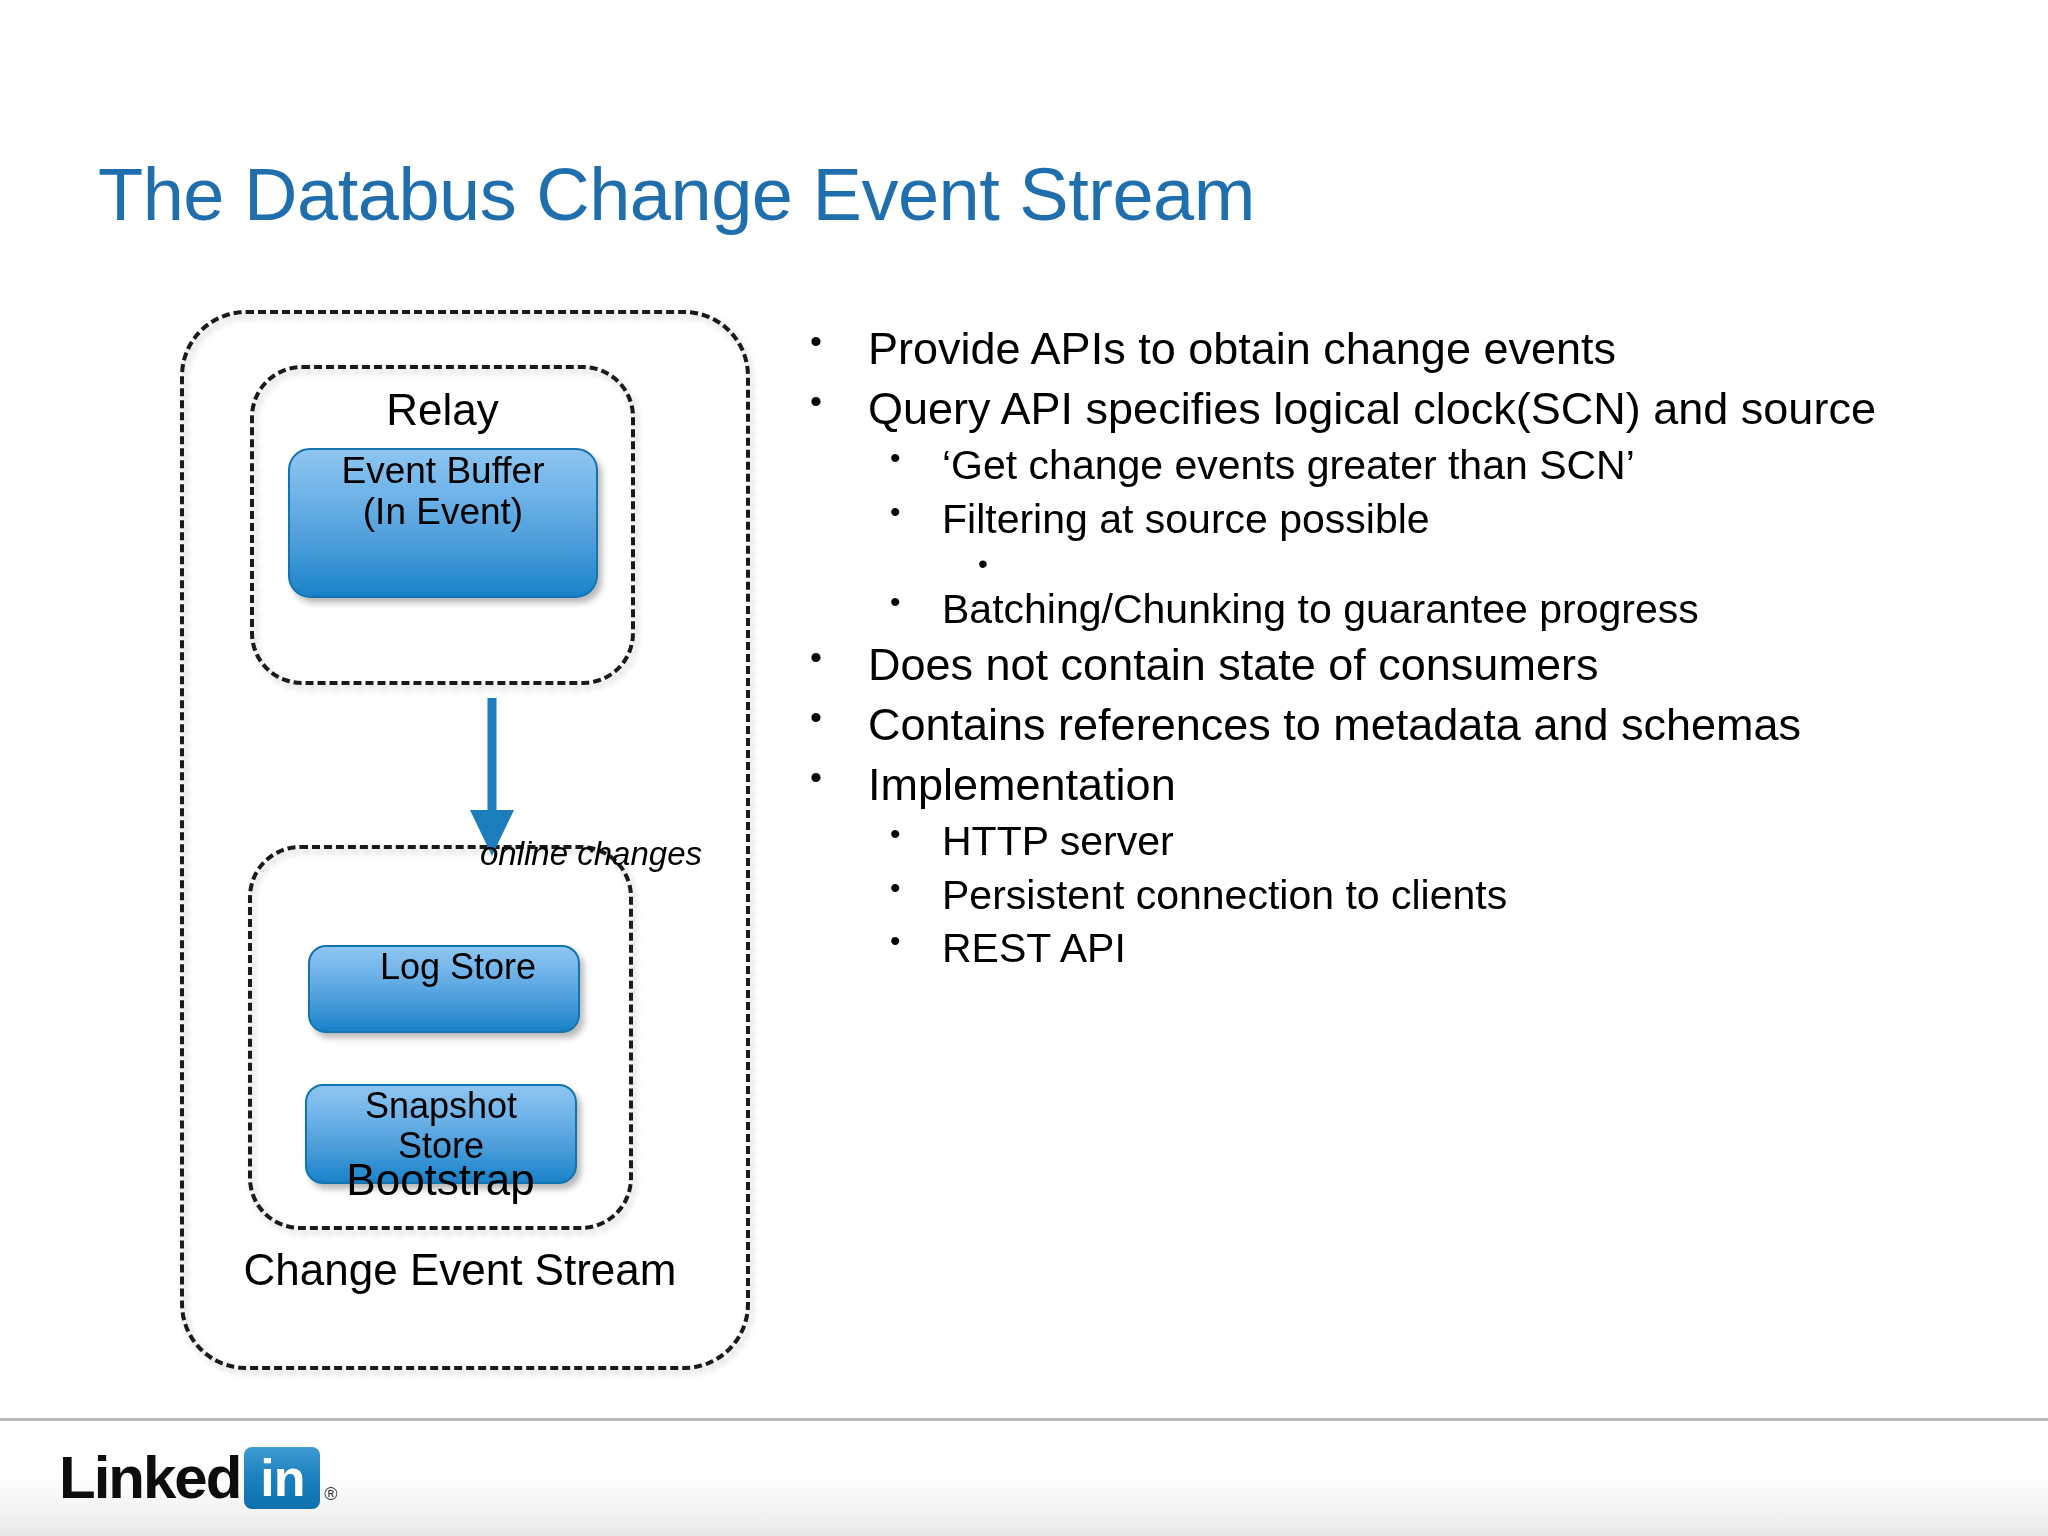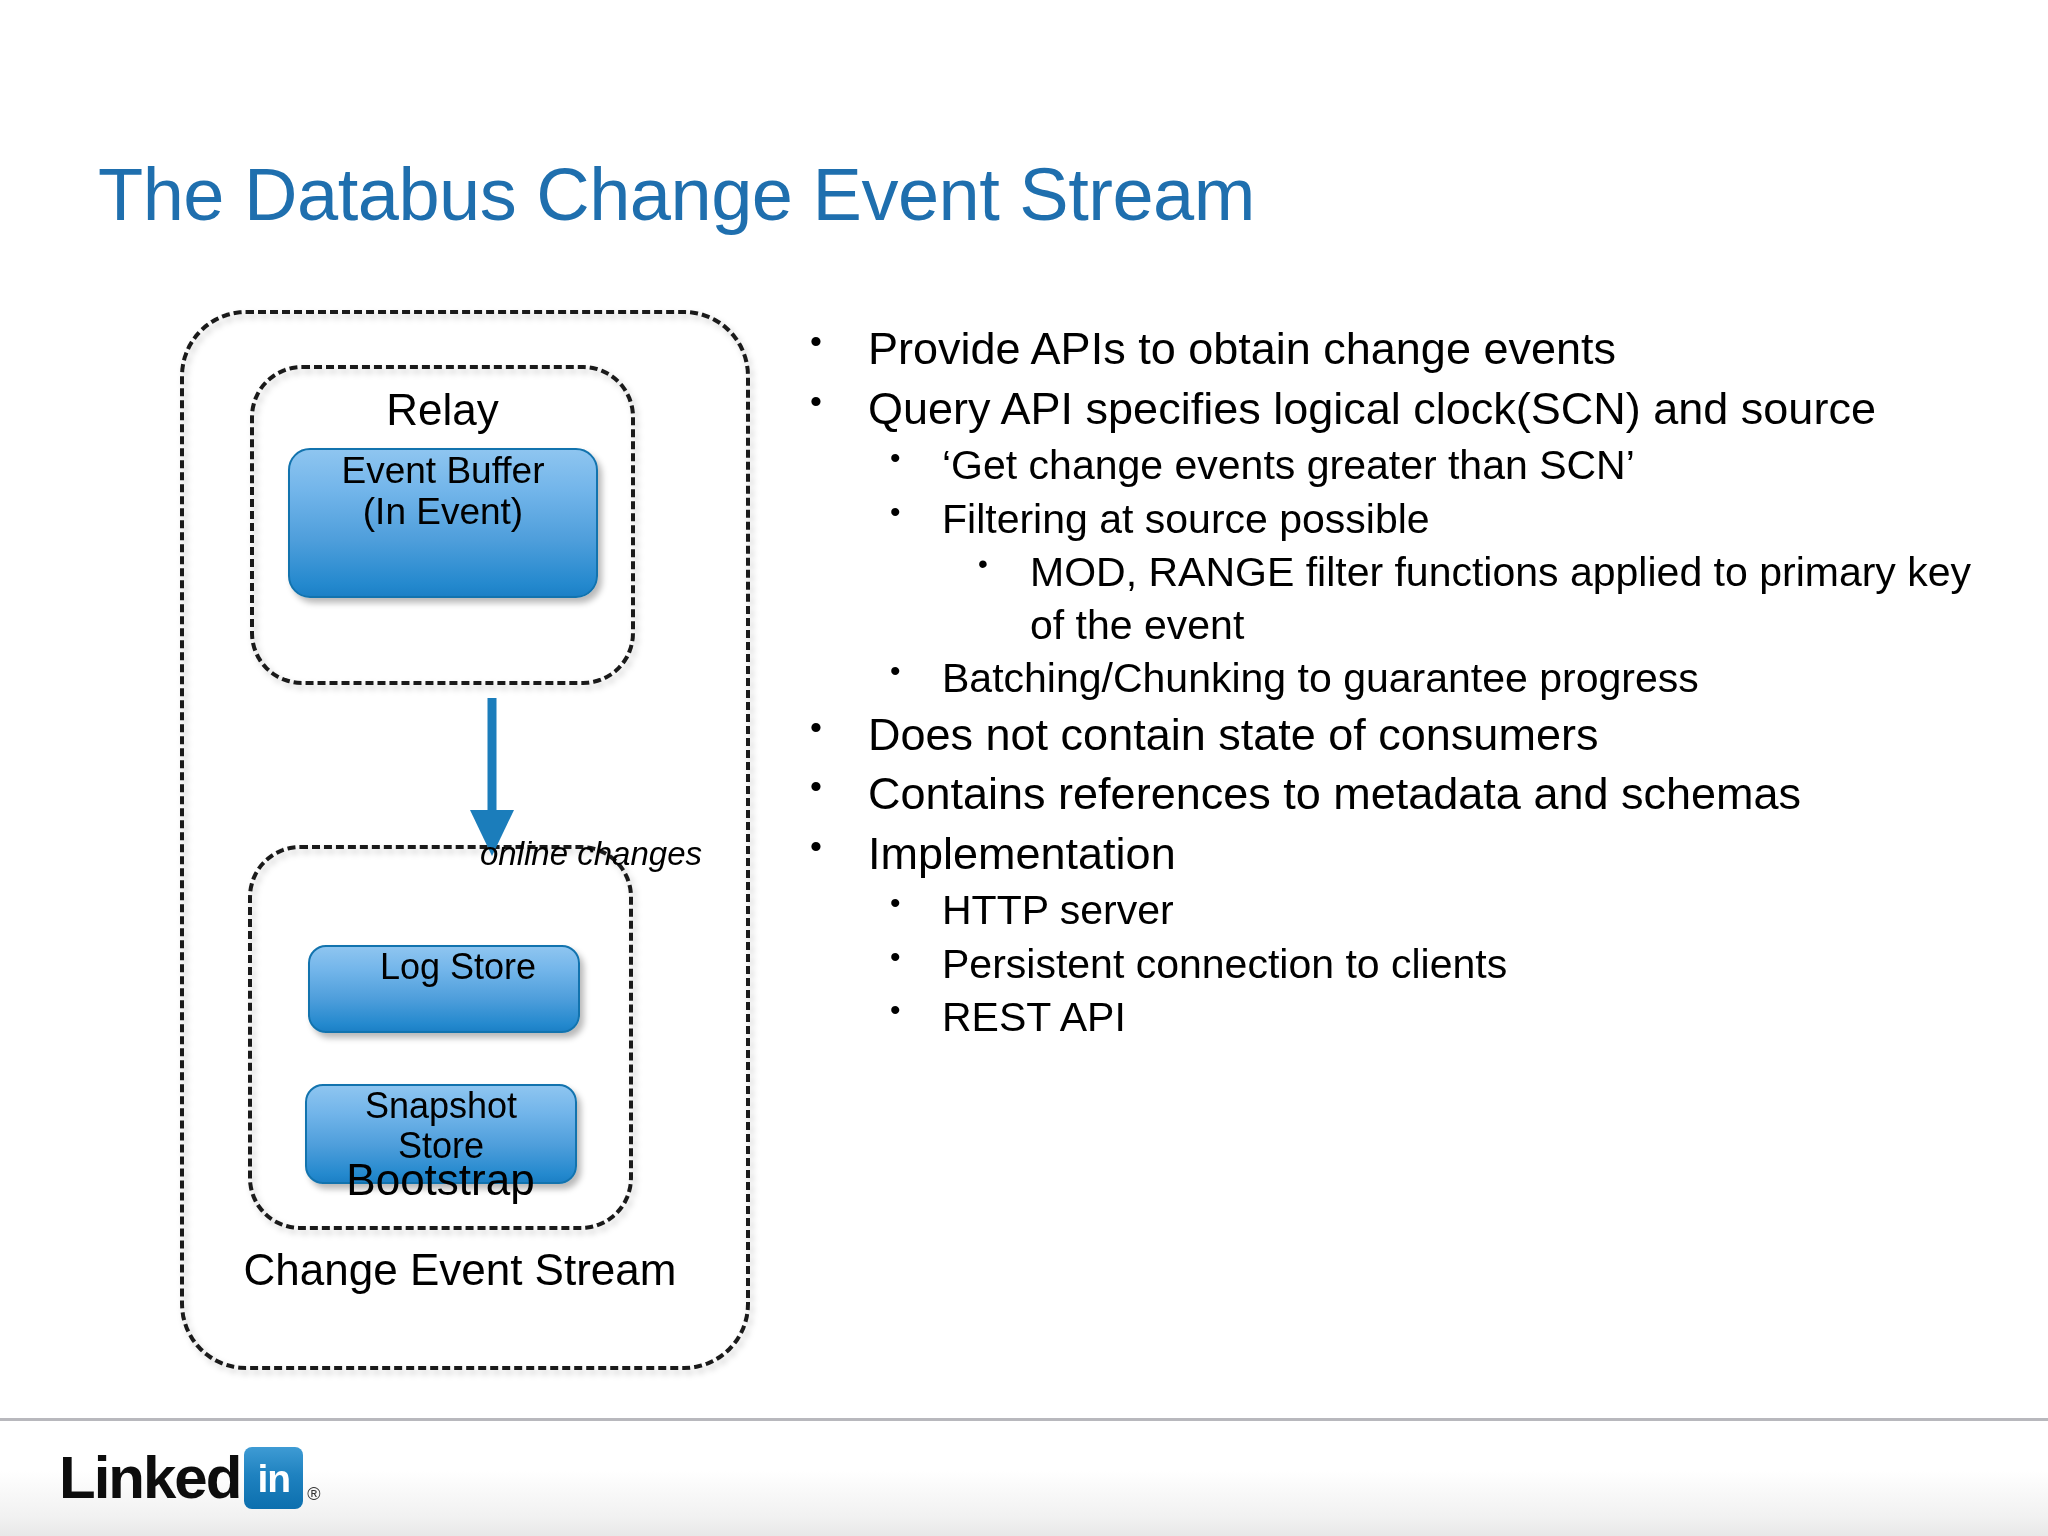--- a/index.html
+++ b/index.html
@@ -186,26 +186,26 @@
   }
   .logo-word {
     font-size: 60px;
     font-weight: bold;
     color: #0d0d0d;
     letter-spacing: -2px;
     line-height: 1;
   }
   .logo-in {
     margin-left: 4px;
-    width: 59px;
+    width: 76px;
     height: 62px;
     border-radius: 8px;
     background: linear-gradient(to bottom, #3e9bd4 0%, #1f82c0 45%, #0c6fae 100%);
     color: #ffffff;
-    font-size: 39px;
+    font-size: 52px;
     font-weight: bold;
     display: flex;
     align-items: center;
     justify-content: center;
     letter-spacing: -1px;
     line-height: 1;
   }
   .logo-reg {
     font-size: 18px;
     color: #333333;
@@ -269,21 +269,20 @@
       <div class="bullet lvl2">
         <span class="marker">•</span>
         <span class="btext">‘Get change events greater than SCN’</span>
       </div>
       <div class="bullet lvl2">
         <span class="marker">•</span>
         <span class="btext">Filtering at source possible</span>
       </div>
       <div class="bullet lvl3">
         <span class="marker">•</span>
-        <span class="btext">MOD, RANGE filter functions applied to primary key of the event</span>
       </div>
       <div class="bullet lvl2">
         <span class="marker">•</span>
         <span class="btext">Batching/Chunking to guarantee progress</span>
       </div>
       <div class="bullet lvl1">
         <span class="marker">•</span>
         <span class="btext">Does not contain state of consumers</span>
       </div>
       <div class="bullet lvl1">

